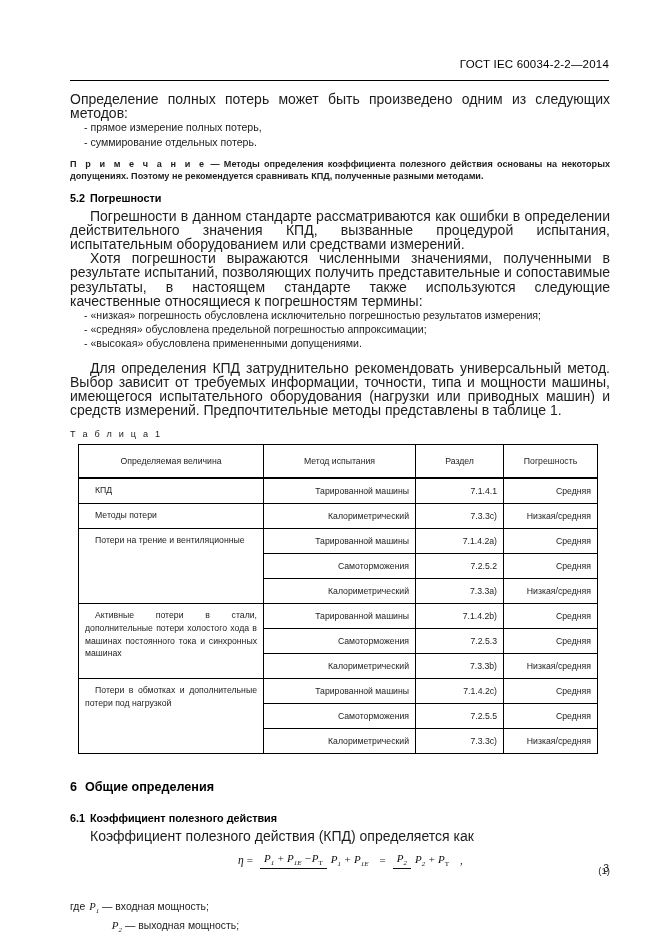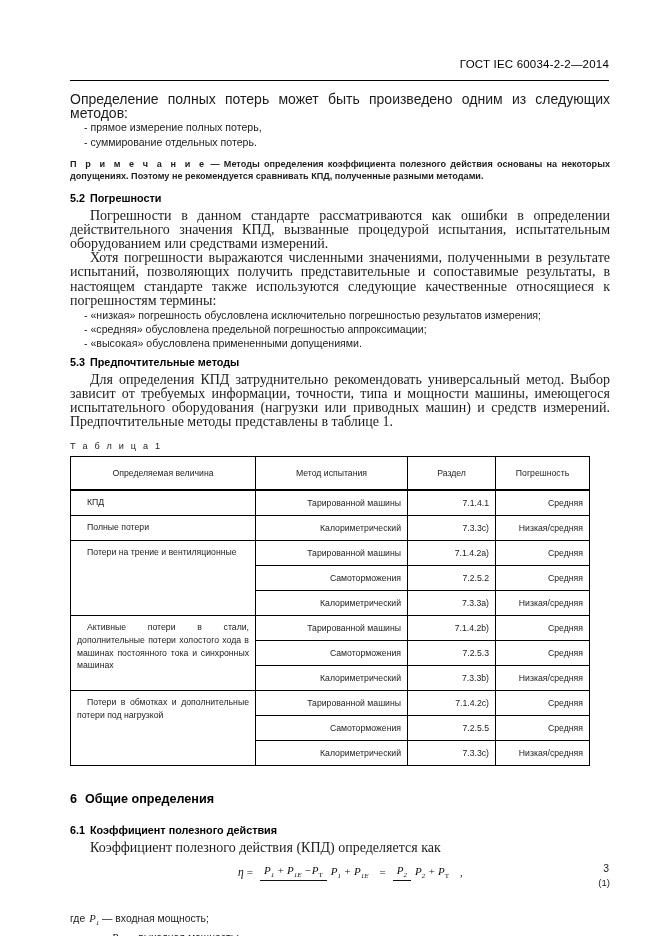--- a/index.html
+++ b/index.html
@@ -49,21 +49,20 @@
   }
   p {
     margin: 0;
     font-size: 14px;
     line-height: 14.2px;
     text-align: justify;
     color: #1c1c1c;
   }
   p.indent {
     text-indent: 20px;
-    font-family: Liberation Serif, serif;
   }
   .dash-item {
     margin: 0;
     font-size: 10.6px;
     line-height: 14.2px;
     padding-left: 26px;
     text-indent: -12px;
     color: #1c1c1c;
   }
   .note {
@@ -91,21 +90,21 @@
   
   .table-caption {
     font-size: 9.1px;
     letter-spacing: 2.2px;
     color: #1c1c1c;
     margin-bottom: 5px;
   }
   table.t1 {
     border-collapse: collapse;
     width: 519px;
-    margin-left: 0;
+    margin-left: 8px;
     table-layout: fixed;
   }
   table.t1 td, table.t1 th {
     border: 1px solid #000;
     font-size: 8.7px;
     font-weight: normal;
     color: #1c1c1c;
     padding: 4px 6px;
     vertical-align: middle;
   }
@@ -235,21 +234,20 @@
 
     <h3><span class="num">5.2</span><span>Погрешности</span></h3>
     <div class="gap-s"></div>
     <p class="indent">Погрешности в данном стандарте рассматриваются как ошибки в определении действительного значения КПД, вызванные процедурой испытания, испытательным оборудованием или средствами измерений.</p>
     <p class="indent">Хотя погрешности выражаются численными значениями, полученными в результате испытаний, позволяющих получить представительные и сопоставимые результаты, в настоящем стандарте также используются следующие качественные относящиеся к погрешностям термины:</p>
     <div class="dash-item">-  «низкая» погрешность обусловлена исключительно погрешностью результатов измерения;</div>
     <div class="dash-item">-  «средняя» обусловлена предельной погрешностью аппроксимации;</div>
     <div class="dash-item">-  «высокая» обусловлена примененными допущениями.</div>
 
     <div class="gap-s"></div>
-    <h3><span class="num">5.3</span><span>Предпочтительные методы</span></h3>
     <div class="gap-s"></div>
     <p class="indent">Для определения КПД затруднительно рекомендовать универсальный метод. Выбор зависит от требуемых информации, точности, типа и мощности машины, имеющегося испытательного оборудования (нагрузки или приводных машин) и средств измерений. Предпочтительные методы представлены в таблице 1.</p>
 
     <div class="gap-l"></div>
     <div class="table-caption">Т а б л и ц а  1</div>
 
     <table class="t1">
       <colgroup>
         <col class="col1">
           <col class="col2">
@@ -265,21 +263,21 @@
         </tr>
       </thead>
       <tbody>
         <tr>
           <td class="c1" rowspan="1">КПД</td>
           <td class="c2">Тарированной машины</td>
           <td class="c3">7.1.4.1</td>
           <td class="c4">Средняя</td>
         </tr>
         <tr>
-          <td class="c1" rowspan="1">Полные потери</td>
+          <td class="c1" rowspan="1">Методы потери</td>
           <td class="c2">Калориметрический</td>
           <td class="c3">7.3.3c)</td>
           <td class="c4">Низкая/средняя</td>
         </tr>
 
         <tr>
           <td class="c1" rowspan="3">Потери на трение и вентиляционные</td>
           <td class="c2">Тарированной машины</td>
           <td class="c3">7.1.4.2a)</td>
           <td class="c4">Средняя</td>

